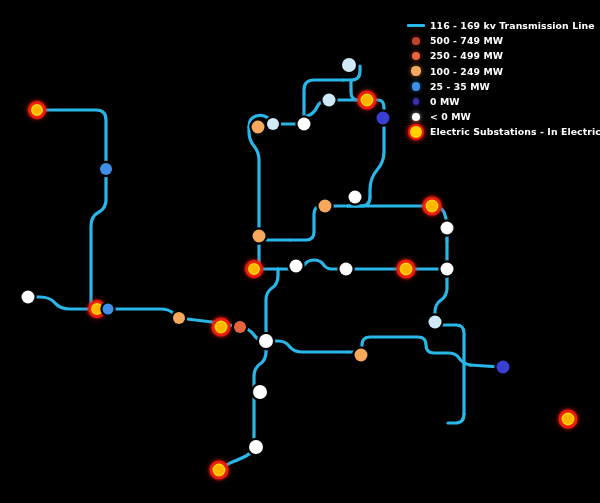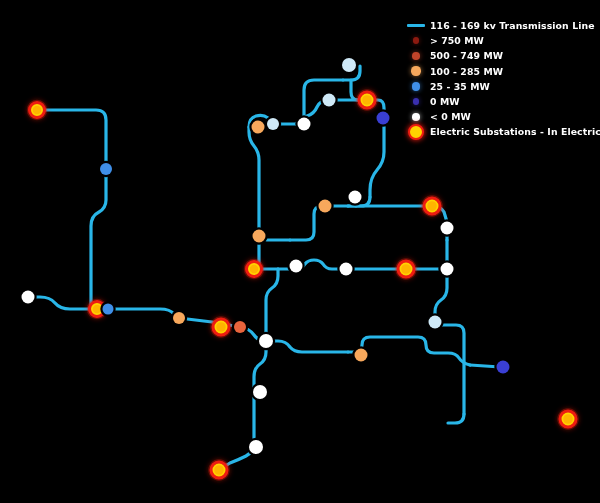--- a/index.html
+++ b/index.html
@@ -306,35 +306,35 @@
 
   <div id="legend">
       <div class="legend-row">
         <div class="legend-swatch">
           <span class="line-swatch" style="background: rgb(41, 182, 232);"></span>
         </div>
         <div class="legend-label">116 - 169 kv Transmission Line</div>
       </div>
       <div class="legend-row">
         <div class="legend-swatch">
-          <span class="dot-swatch" style="width: 6.8px; height: 6.8px; background: rgb(140, 26, 16); box-shadow: rgba(140, 26, 16, 0.4) 0px 0px 4px 1px;"></span>
-        </div>
-        <div class="legend-label">&gt; 750 MW</div>
-      </div>
-      <div class="legend-row">
-        <div class="legend-swatch">
           <span class="dot-swatch" style="width: 7.65px; height: 7.65px; background: rgb(192, 68, 42); box-shadow: rgba(192, 68, 42, 0.4) 0px 0px 4px 1px;"></span>
         </div>
         <div class="legend-label">500 - 749 MW</div>
       </div>
       <div class="legend-row">
         <div class="legend-swatch">
+          <span class="dot-swatch" style="width: 8.5px; height: 8.5px; background: rgb(232, 100, 60); box-shadow: rgba(232, 100, 60, 0.4) 0px 0px 4px 1px;"></span>
+        </div>
+        <div class="legend-label">250 - 499 MW</div>
+      </div>
+      <div class="legend-row">
+        <div class="legend-swatch">
           <span class="dot-swatch" style="width: 9.35px; height: 9.35px; background: rgb(247, 168, 92); box-shadow: rgba(247, 168, 92, 0.4) 0px 0px 4px 1px;"></span>
         </div>
-        <div class="legend-label">100 - 285 MW</div>
+        <div class="legend-label">100 - 249 MW</div>
       </div>
       <div class="legend-row">
         <div class="legend-swatch">
           <span class="dot-swatch" style="width: 8.5px; height: 8.5px; background: rgb(63, 143, 232); box-shadow: rgba(63, 143, 232, 0.4) 0px 0px 4px 1px;"></span>
         </div>
         <div class="legend-label">25 - 35 MW</div>
       </div>
       <div class="legend-row">
         <div class="legend-swatch">
           <span class="dot-swatch" style="width: 6.8px; height: 6.8px; background: rgb(58, 47, 176); box-shadow: rgba(58, 47, 176, 0.4) 0px 0px 4px 1px;"></span>

